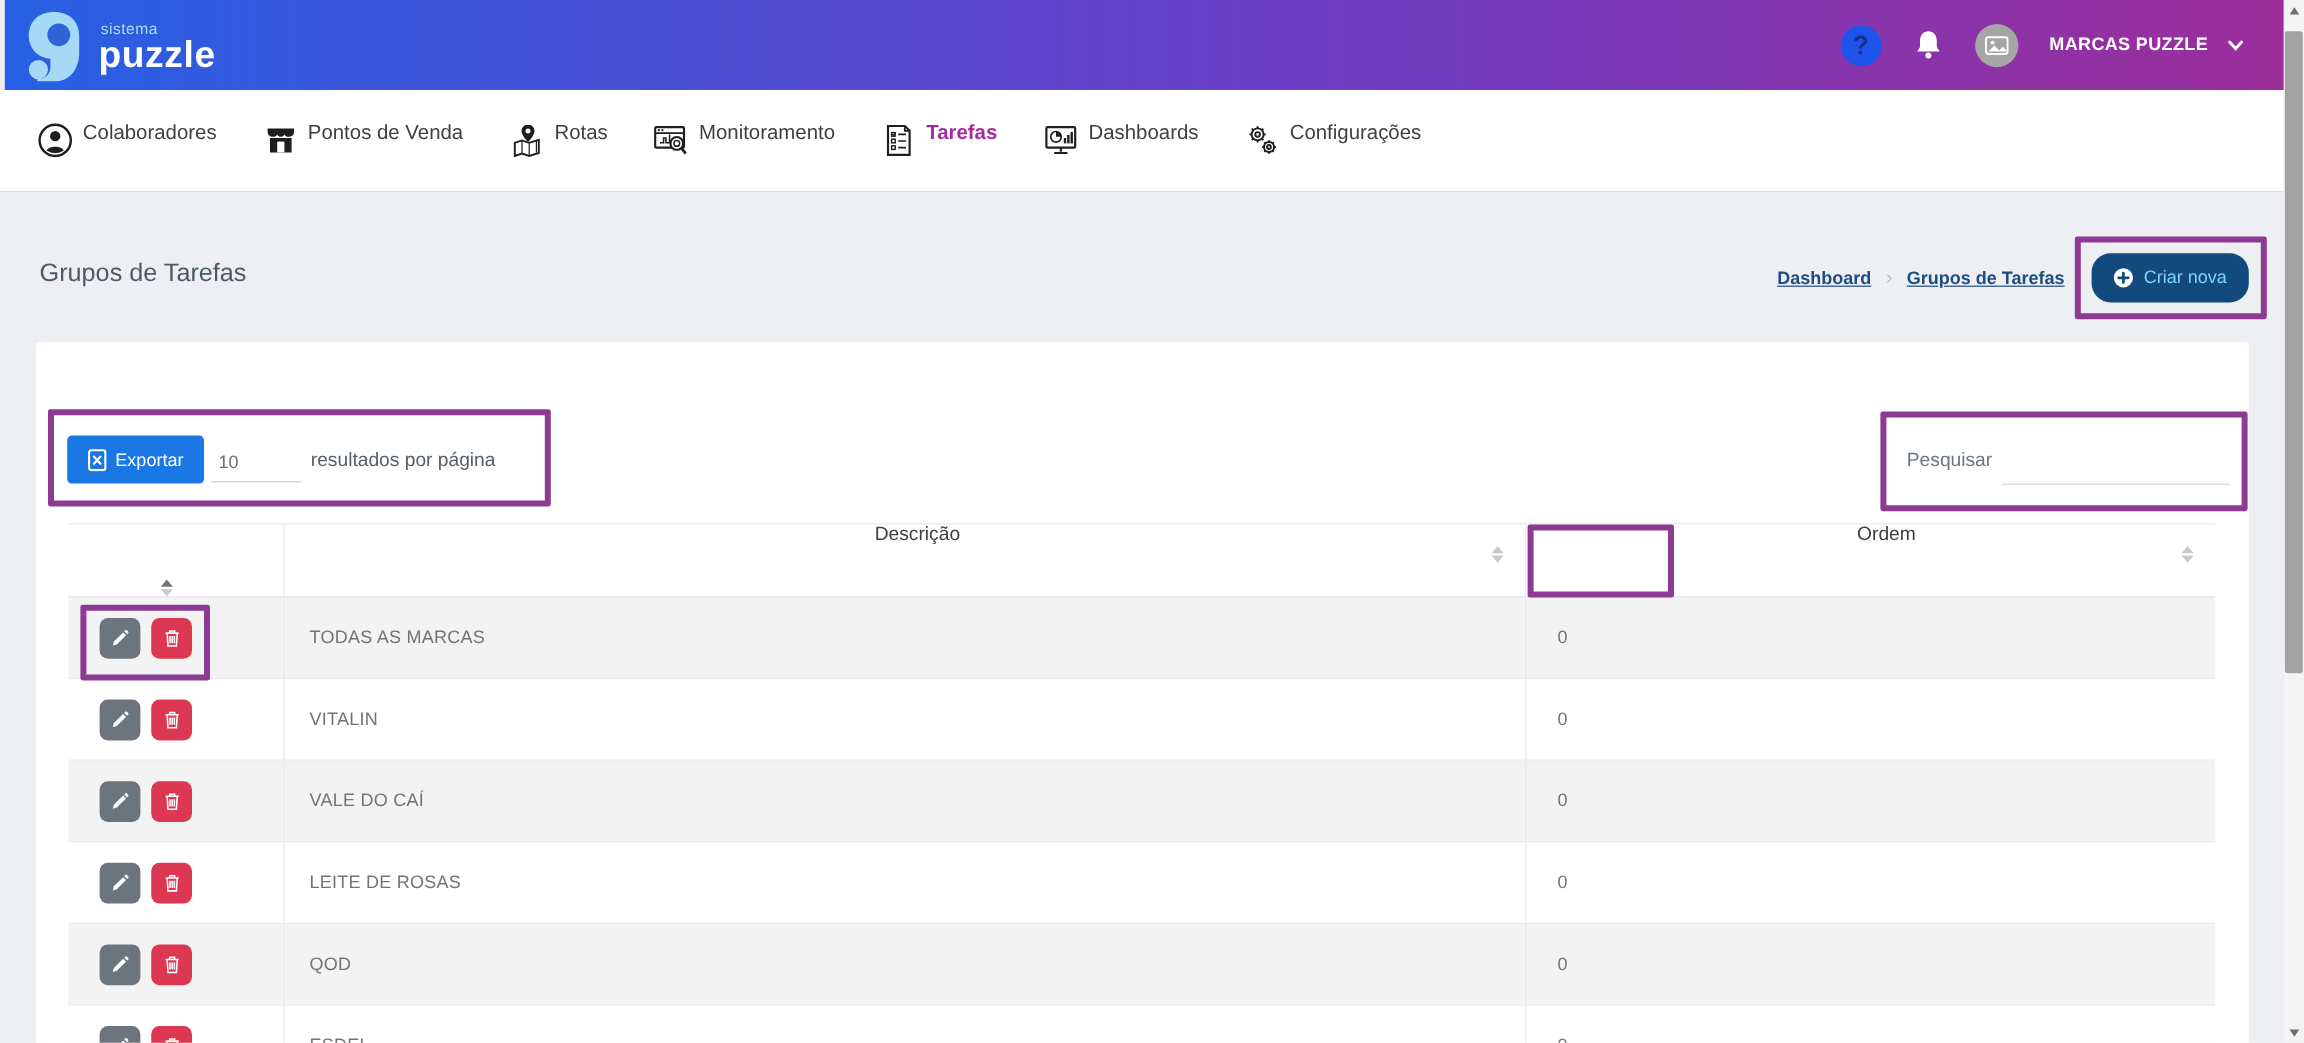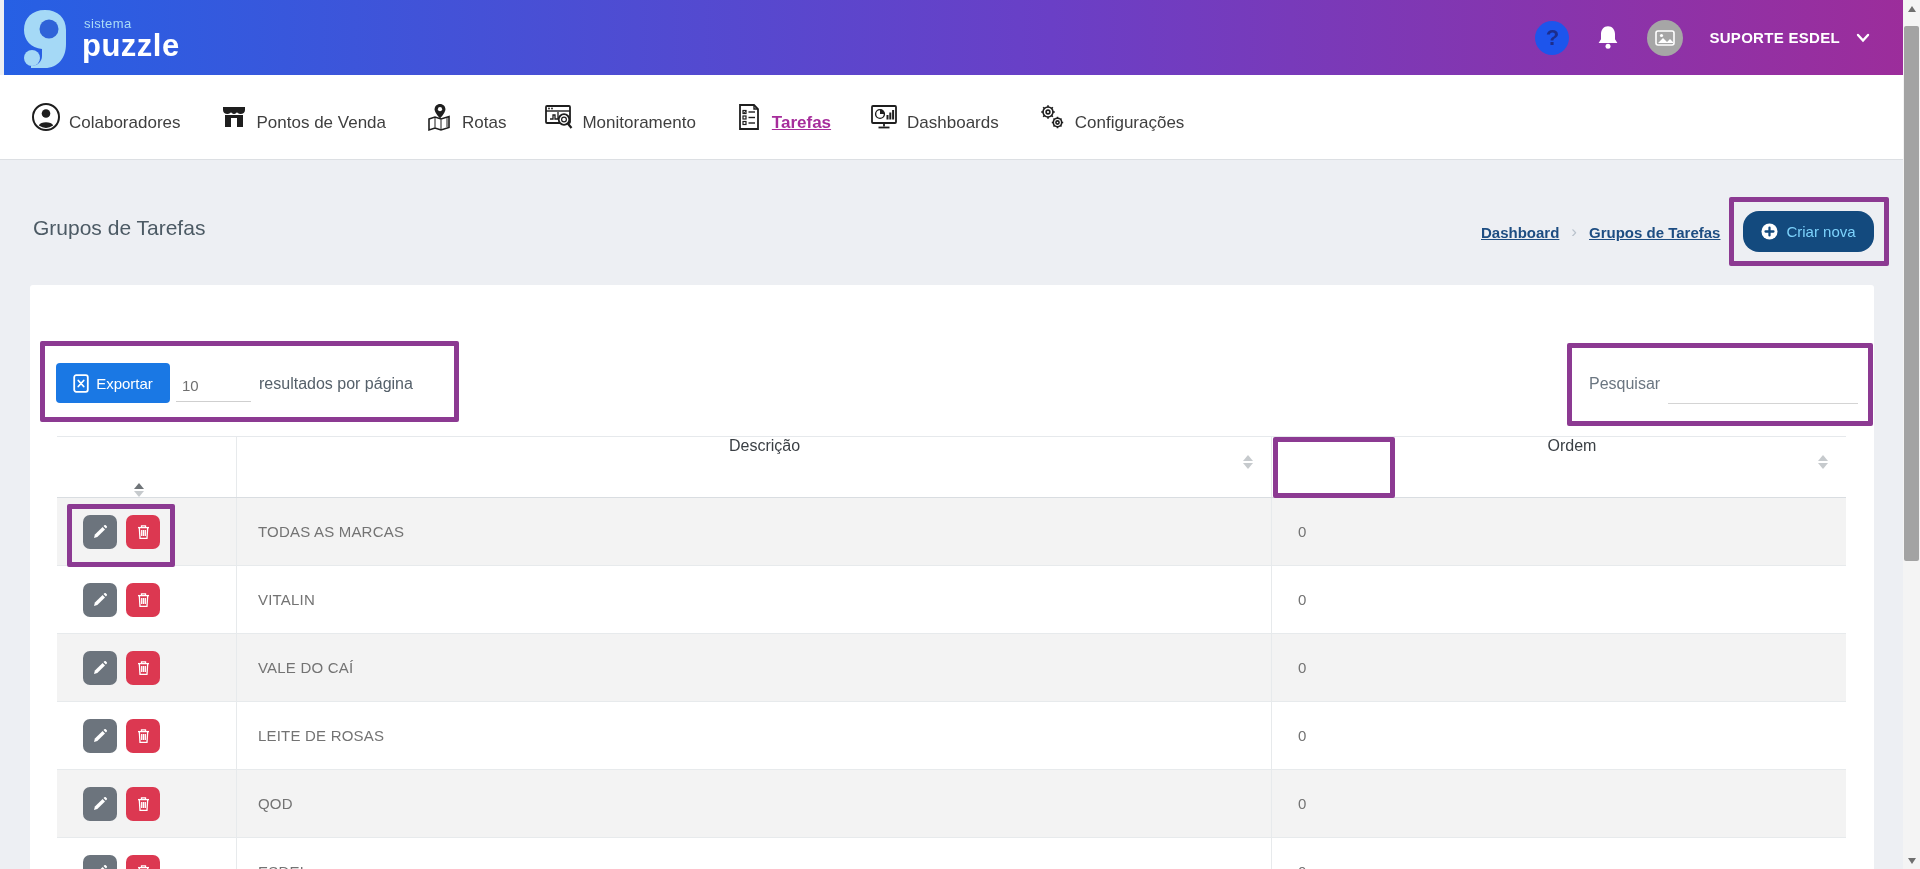--- a/index.html
+++ b/index.html
@@ -17,24 +17,24 @@
   .help-circle { width:34px; height:34px; border-radius:50%; background:#1d55ec; color:#1c2d8c;
                  font-size:22px; font-weight:bold; display:flex; align-items:center; justify-content:center; cursor:pointer; }
   .bell { width:30px; height:30px; cursor:pointer; }
   .avatar { width:36px; height:36px; border-radius:50%; background:#a6a6a6; display:flex; align-items:center; justify-content:center; cursor:pointer; }
   .user-name { color:#fff; font-size:15px; font-weight:bold; letter-spacing:.3px; margin-left:2px; }
   .caret { width:14px; height:10px; margin-left:-8px; }
 
   
   .nav { position:absolute; left:0; top:75px; width:1903px; height:85px; background:#ffffff;
          border-bottom:1px solid #dcdfe3; display:flex; align-items:center; padding-left:30px; gap:37px; }
-  .nav-item { display:flex; align-items:flex-end; gap:7px; cursor:pointer; }
+  .nav-item { display:flex; align-items:flex-start; gap:7px; cursor:pointer; }
   .nav-item svg { width:32px; height:32px; }
   .nav-label { font-size:17px; color:#3f3f3f; }
-  .nav-item.active .nav-label { color:#a62c9b; font-weight:bold;text-decoration:underline; }
+  .nav-item.active .nav-label { color:#a62c9b; font-weight:bold; }
 
   
   .page-title { position:absolute; left:33px; top:216px; font-size:21px; color:#4c5a64; }
   .breadcrumb { position:absolute; left:1481px; top:222px; display:flex; align-items:center; gap:12px; }
   .crumb { font-size:15px; font-weight:bold; color:#1d4d82; cursor:pointer;text-decoration:underline; }
   .crumb-sep { font-size:17px; color:#b9c2cc; }
   .btn-create { position:absolute; left:1743px; top:211px; width:131px; height:41px; background:#134a7e;
                 border:none; border-radius:16px; color:#7dd3fc; font-size:15px; display:flex; align-items:center;
                 justify-content:center; gap:8px; cursor:pointer; font-family:inherit; }
 
@@ -112,21 +112,21 @@
       <path d="M12 2.5c-3.4 0-5.6 2.7-5.6 6.2v4.2L4.5 16h15l-1.9-3.1V8.7c0-3.5-2.2-6.2-5.6-6.2z"></path>
       <circle cx="12" cy="18.6" r="2"></circle>
     </svg>
     <div class="avatar">
       <svg width="20" height="16" viewBox="0 0 20 16">
         <rect x="1" y="1" width="18" height="14" rx="2" fill="none" stroke="#ffffff" stroke-width="1.6"></rect>
         <circle cx="6.5" cy="5.5" r="1.6" fill="#ffffff"></circle>
         <path d="M3 13 L8 8 L12 12 L15 9 L18 12 V13 Z" fill="#ffffff"></path>
       </svg>
     </div>
-    <span class="user-name">SUPORTE ESDEL</span>
+    <span class="user-name">MARCAS PUZZLE</span>
     <svg class="caret" viewBox="0 0 14 10">
       <path d="M2 2 L7 7.5 L12 2" fill="none" stroke="#ffffff" stroke-width="2.4" stroke-linecap="round"></path>
     </svg>
   </div>
 </div>
 
 <div class="nav">
   <div class="nav-item">
     <svg viewBox="0 0 32 32">
       <circle cx="16" cy="16" r="13" fill="none" stroke="#1e1e1e" stroke-width="2"></circle>

